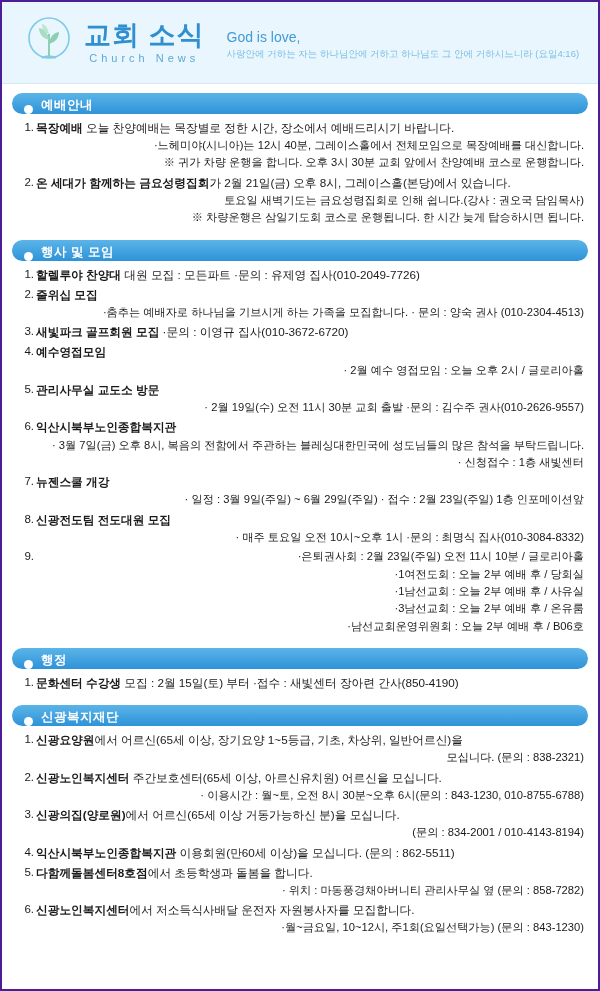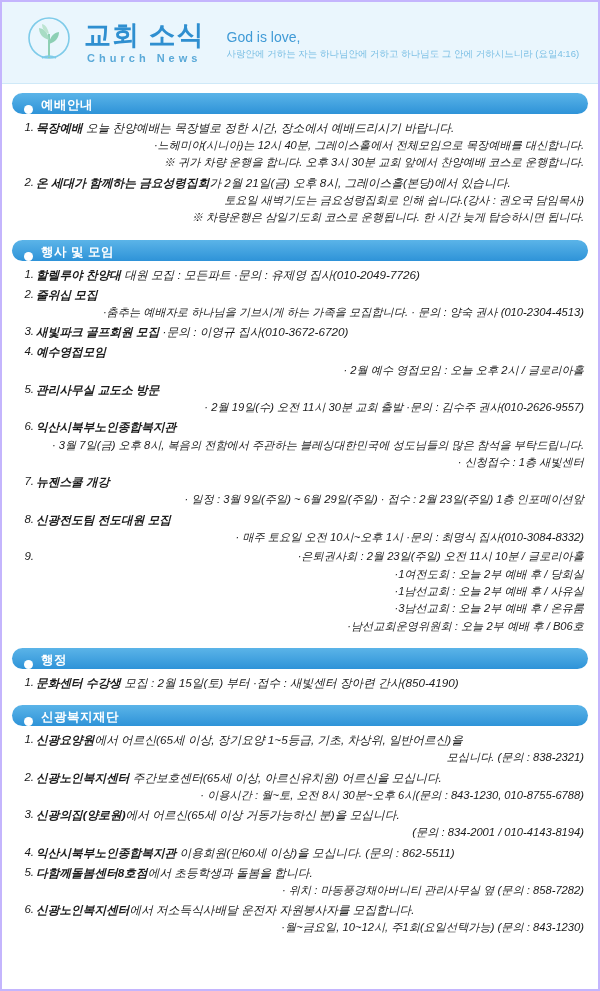--- a/index.html
+++ b/index.html
@@ -13,21 +13,21 @@
     font-family: "Liberation Sans", sans-serif;
     font-size: 11.5px;
     color: #1a1a1a;
     overflow: hidden;
   }
   .page {
     position: relative;
     width: 600px;
     height: 991px;
     box-sizing: border-box;
-    border: 2px solid #c4b5fd;
+    border: 2px solid #4c1d95;
     background: #ffffff;
   }
 
   
   .header {
     position: relative;
     height: 82px;
     background: #eaf6fd;
     border-bottom: 1px solid #cfe9f8;
     display: flex;
@@ -51,21 +51,20 @@
     font-weight: bold;
     color: #2f8fd0;
     letter-spacing: 1px;
     line-height: 1.1;
   }
   .title-en {
     font-size: 11px;
     color: #5aa9d8;
     letter-spacing: 4px;
     margin-top: 2px;
-    font-weight: bold;
   }
   .slogan {
     margin-left: 22px;
     padding-top: 4px;
   }
   .slogan-main {
     font-size: 14px;
     color: #3f9ad6;
     font-weight: normal;
     margin-bottom: 3px;
@@ -97,21 +96,20 @@
   .sec-title {
     color: #ffffff;
     font-size: 12.5px;
     font-weight: bold;
     letter-spacing: 0.5px;
   }
 
   
   .sec-body {
     padding: 5px 14px 2px 14px;
-    font-style: italic;
   }
   ol.items {
     margin: 0;
     padding: 0;
     list-style: none;
     counter-reset: item;
   }
   ol.items > li {
     position: relative;
     padding-left: 20px;

